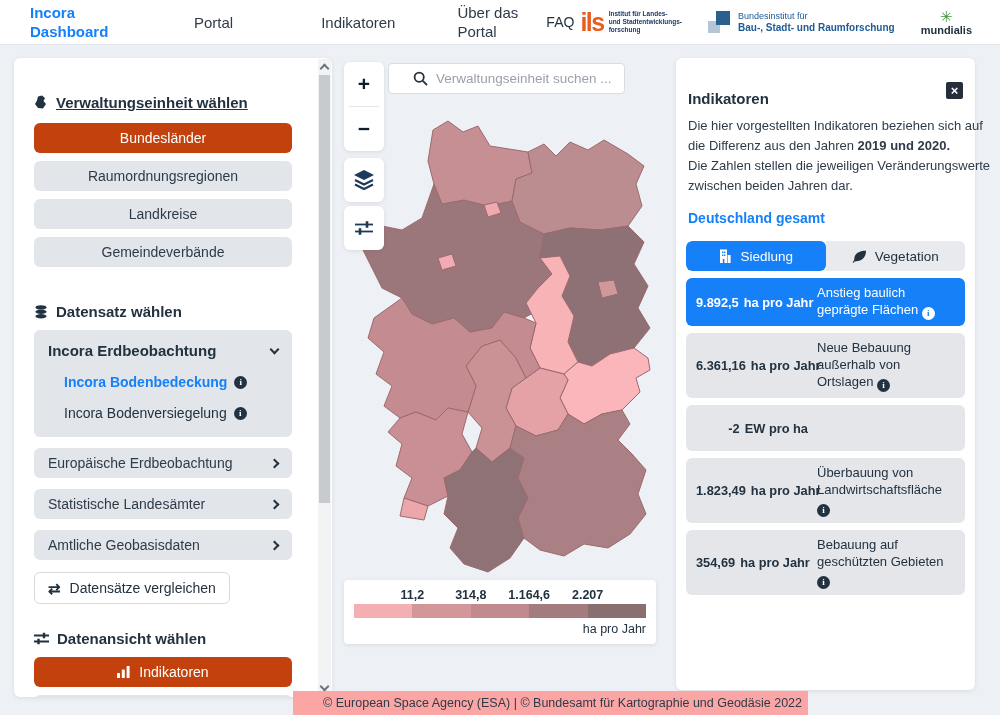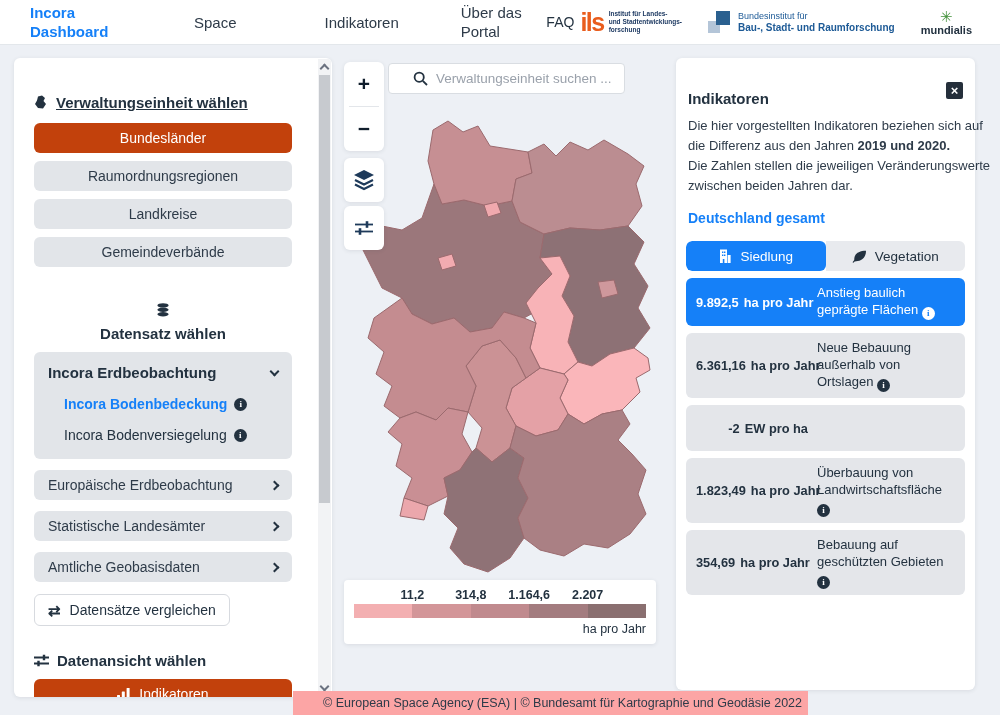--- a/index.html
+++ b/index.html
@@ -31,21 +31,21 @@
   .mund-label { font-size:11px; font-weight:bold; color:#233240; }
 
   
   .card { background:#fff; border-radius:6px; box-shadow:0 1px 4px rgba(40,50,60,.10); }
 
   
   .sidebar { position:absolute; left:14px; top:58px; width:318px; height:639px; overflow:hidden; z-index:20; }
   .sb-inner { padding:0 40px 0 20px; }
   .sec-head { display:flex; align-items:center; gap:8px; font-size:15px; font-weight:bold; color:#233240; }
   .h1 { margin:36px 0 12px;text-decoration:underline; }
-  .h2 { margin:36px 0 10px;flex-direction:column; }
+  .h2 { margin:36px 0 10px; }
   .h3 { margin:26px 0 10px; }
   .btn { height:30px; border-radius:6px; display:flex; align-items:center; justify-content:center; font-size:14px; margin-bottom:8px; cursor:pointer; }
   .btn-gray { background:#e2e5e9; color:#2e3b49; }
   .btn-blue { background:#c2410c; color:#fff; }
   .accordion { background:#e2e5e9; border-radius:6px; padding:12px 14px 16px; }
   .acc-title { display:flex; align-items:center; justify-content:space-between; font-size:15px; font-weight:bold; color:#233240; cursor:pointer; }
   .acc-item { margin-top:15px; padding-left:16px; font-size:14px; display:flex; align-items:center; gap:7px; cursor:pointer; }
   .acc-item.active { color:#1580f8; font-weight:bold; }
   .row-collapse { background:#e2e5e9; border-radius:6px; height:30px; margin-top:11px; padding:0 14px; display:flex; align-items:center; justify-content:space-between; font-size:14px; color:#2e3b49; cursor:pointer; }
   .compare-btn { margin-top:12px; display:inline-flex; align-items:center; gap:9px; height:32px; padding:0 13px; background:#fff; border:1px solid #d7dadf; border-radius:6px; font-size:14px; color:#233240; cursor:pointer; }
@@ -110,21 +110,21 @@
   svg.icn { flex:none; display:block; }
 </style>
 </head>
 <body>
 
 <div id="app">
 
   <header class="nav">
     <div class="brand">Incora Dashboard</div>
     <nav class="links">
-      <a class="navlink l0">Space</a>
+      <a class="navlink l0">Portal</a>
       <a class="navlink l1">Indikatoren</a>
       <a class="navlink wrap">Über das Portal</a>
     </nav>
     <div class="nav-right">
       <span class="faq">FAQ</span>
       <div class="ils">
         <span class="ils-word">ils</span>
         <span class="ils-text">
           <span>Institut für Landes-</span><br>
           <span>und Stadtentwicklungs-</span><br>

